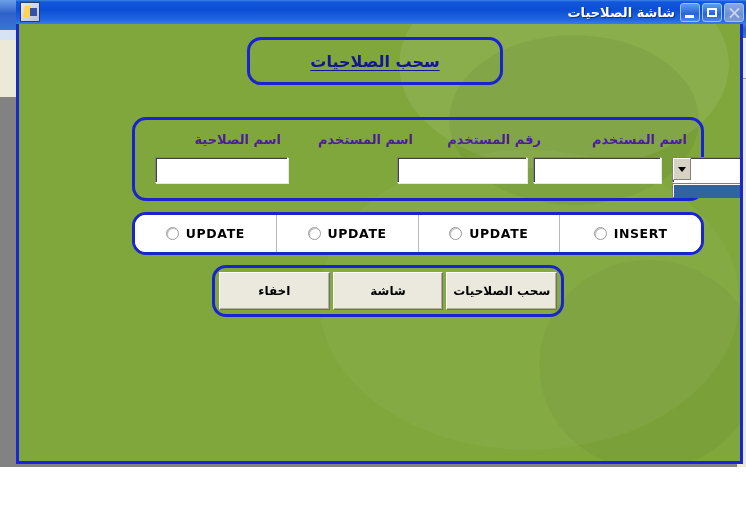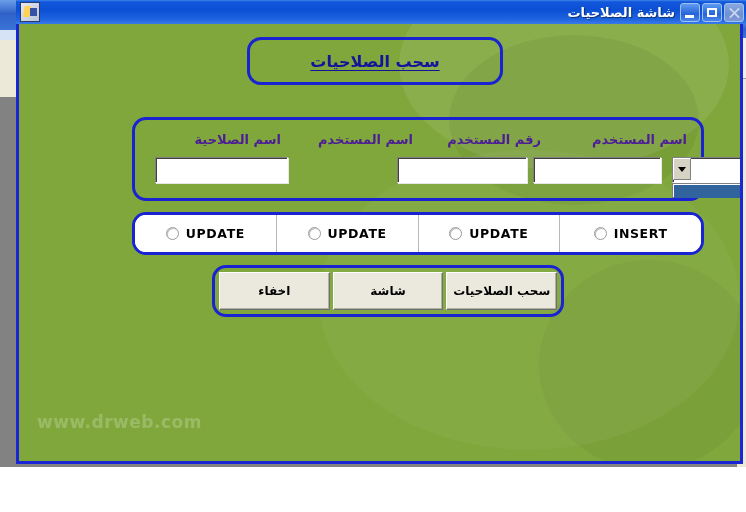--- a/index.html
+++ b/index.html
@@ -392,21 +392,20 @@
   <div class="bg-window-right-toolbar"></div>
 
   <div id="app-window">
     <div class="client">
 
       <div class="bg-blob blob-a"></div>
       <div class="bg-blob blob-b"></div>
       <div class="bg-blob blob-c"></div>
       <div class="bg-blob blob-d"></div>
 
-      <div class="watermark">www.drweb.com</div>
 
       <div class="panel" id="title-panel">
         <div class="form-title">سحب الصلاحيات</div>
       </div>
 
       <div class="panel" id="fields-panel">
 
         <div class="field-label" style="right:14px; top:12px;">اسم المستخدم</div>
         <div class="field-label" style="right:160px; top:12px;">رقم المستخدم</div>
         <div class="field-label" style="right:288px; top:12px;">اسم المستخدم</div>

